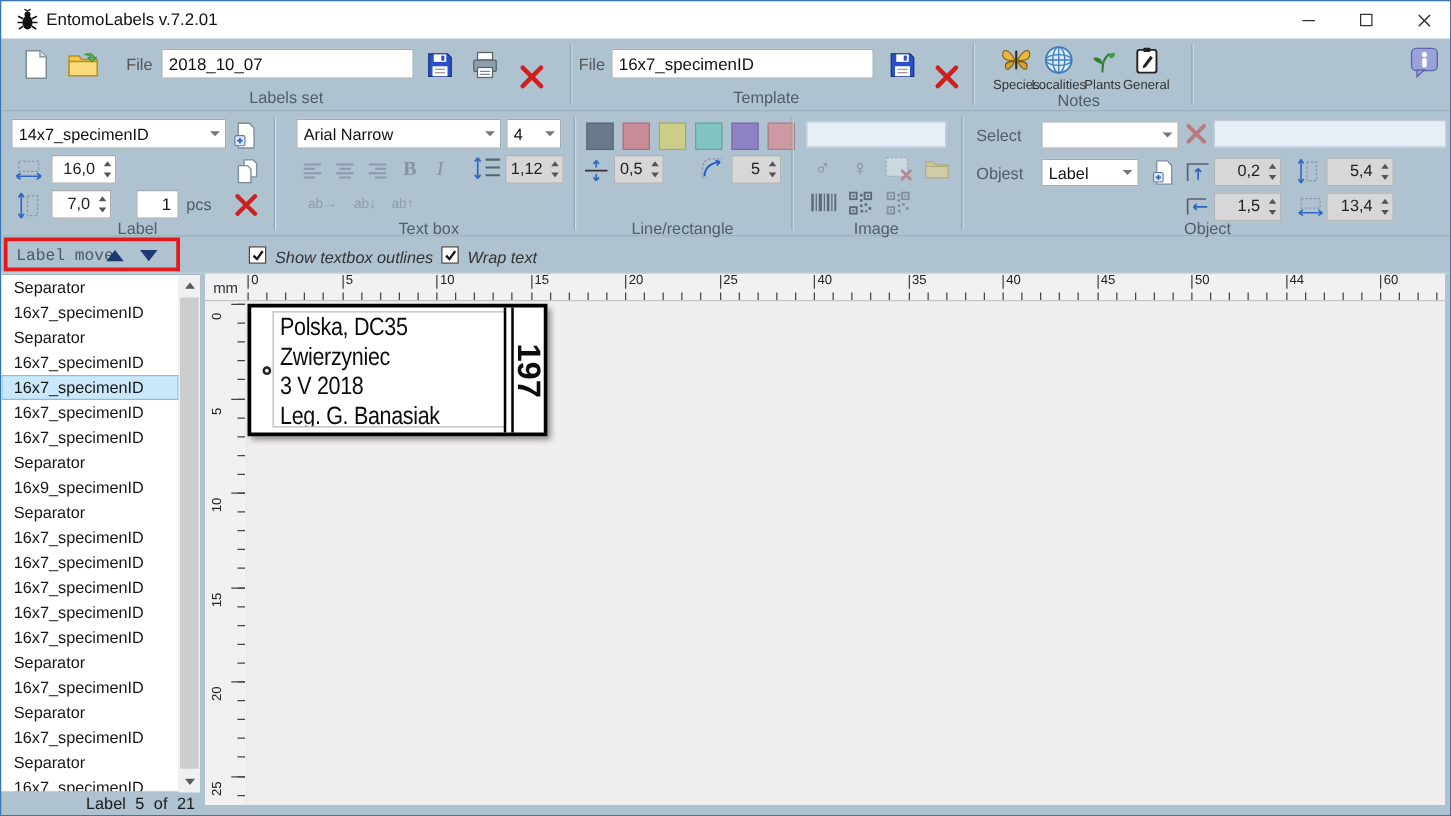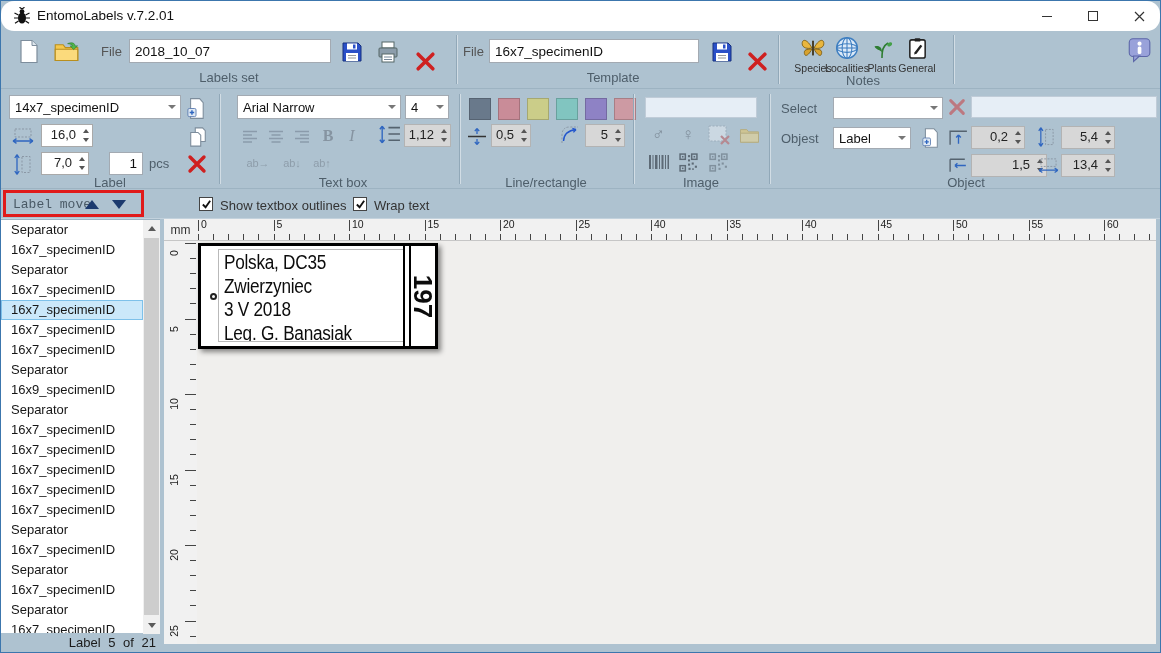--- a/index.html
+++ b/index.html
@@ -1,20 +1,20 @@
 <!DOCTYPE html>
 <html><head>
 <meta charset="utf-8">
 <style>
   html,body{margin:0;padding:0;background:#6b6b6b;}
   *{box-sizing:border-box;font-family:"Liberation Sans",sans-serif;}
   #window{position:relative;width:1161px;height:653px;background:#aec2d0;overflow:hidden;border:1px solid #3c76ad;}
   .abs{position:absolute;}
   
-  #titlebar{position:absolute;left:0;top:0;width:100%;height:30px;background:#fff;border-radius:13px;}
+  #titlebar{position:absolute;left:0;top:0;width:100%;height:30px;background:#fff;}
   #title-text{position:absolute;left:36px;top:7px;font-size:13.5px;color:#111;}
   .winbtn{position:absolute;top:0;width:46px;height:30px;display:flex;align-items:center;justify-content:center;}
   
   #ribbon1{position:absolute;left:0;top:30px;width:100%;height:58px;background:#aec2d0;border-bottom:1px solid #9db3c2;}
   #ribbon2{position:absolute;left:0;top:89px;width:100%;height:99px;background:#aec2d0;border-bottom:1px solid #9db3c2;}
   #optionsbar{position:absolute;left:0;top:189px;width:100%;height:29px;background:#aec2d0;border-bottom:1px solid #c3d2dd;}
   .vsep{position:absolute;top:4px;bottom:4px;width:1px;background:#91a8b8;box-shadow:1px 0 0 rgba(255,255,255,.45);}
   .cap{position:absolute;font-size:13px;color:#4e5e6a;transform:translateX(-50%);white-space:nowrap;}
   .lbl{position:absolute;font-size:13px;color:#4e5e6a;white-space:nowrap;}
   .icon-btn{position:absolute;display:flex;align-items:center;justify-content:center;}
@@ -27,21 +27,21 @@
   .spin{position:absolute;border:1px solid #a9a9a9;background:#fff;display:flex;font-size:13px;color:#222;}
   .spin.gray{background:#d7d7d7;border-color:#b3b3b3;}
   .spin .v{flex:1;text-align:right;padding:2px 3px 0 0;}
   .spin .btns{width:13px;display:flex;flex-direction:column;justify-content:space-evenly;align-items:center;}
   .cu{width:0;height:0;border-left:3.5px solid transparent;border-right:3.5px solid transparent;border-bottom:4px solid #555;}
   .cd{width:0;height:0;border-left:3.5px solid transparent;border-right:3.5px solid transparent;border-top:4px solid #555;}
   .dim{opacity:.45;}
   .half{opacity:.8;}
   .swatch{width:22px;height:22px;display:inline-block;margin-right:7px;border:1px solid rgba(0,0,0,.18);}
   .cb{position:absolute;width:14px;height:14px;background:#fff;border:1px solid #444;display:flex;align-items:center;justify-content:center;}
-  .cb-lb{position:absolute;font-size:13px;color:#333;}
+  .cb-lb{position:absolute;font-size:13px;color:#333;font-style:italic;}
   .tri-up{width:0;height:0;border-left:7px solid transparent;border-right:7px solid transparent;border-bottom:9px solid #1c3a6e;}
   .tri-dn{width:0;height:0;border-left:7px solid transparent;border-right:7px solid transparent;border-top:9px solid #1c3a6e;}
   
   #label-list{position:absolute;left:0;top:218px;width:142px;height:414px;background:#fff;overflow:hidden;border-top:1px solid #9db3c2;}
   .list-item{height:20px;line-height:20px;padding-left:10px;font-size:13px;color:#161616;white-space:nowrap;}
   .list-item.selected{background:#cbe8fa;outline:1px solid #7ec1ea;outline-offset:-1px;}
   #list-scroll{position:absolute;left:142px;top:218px;width:17px;height:414px;background:#f0f0f0;border-top:1px solid #9db3c2;}
   .sb-btn{position:absolute;left:0;width:17px;height:17px;display:flex;align-items:center;justify-content:center;background:#f0f0f0;}
   .sb-tri-up{width:0;height:0;border-left:4px solid transparent;border-right:4px solid transparent;border-bottom:5px solid #5a5a5a;}
   .sb-tri-dn{width:0;height:0;border-left:4px solid transparent;border-right:4px solid transparent;border-top:5px solid #5a5a5a;}
@@ -491,21 +491,21 @@
           <i class="cu"></i>
           <i class="cd"></i>
         </span>
       </div>
     <span class="icon-btn" style="left:946px;top:66px;width:22px;height:18px;">
         <svg width="21" height="17" viewBox="0 0 20 16">
           <path d="M2 2 V14 M2 2 H16" fill="none" stroke="#55636f" stroke-width="1.3"></path>
           <path d="M17 8 H6.5 M6.5 8 L9 5.8 M6.5 8 L9 10.2" stroke="#2f66c0" stroke-width="1.3" fill="none"></path>
         </svg>
       </span>
-    <div class="spin gray" style="left:970px;top:64px;width:76px;height:23px;">
+    <div class="spin gray" style="left:970px;top:64px;width:54px;height:23px;">
         <span class="v">1,5</span>
         <span class="btns">
           <i class="cu"></i>
           <i class="cd"></i>
         </span>
       </div>
     <span class="icon-btn" style="left:1036px;top:66px;width:22px;height:18px;">
         <svg width="21" height="17" viewBox="0 0 22 18">
           <rect x="3" y="2" width="16" height="8" fill="none" stroke="#8a97a5" stroke-dasharray="2,1.5"></rect>
           <path d="M1 14 H21 M1 14 L4.5 11.6 M1 14 L4.5 16.4 M21 14 L17.5 11.6 M21 14 L17.5 16.4" stroke="#2f66c0" stroke-width="1.3" fill="none"></path>
@@ -664,21 +664,21 @@
       <i class="tkm" style="left: 740.9px;"></i>
       <i class="tkm" style="left: 756px;"></i>
       <i class="tkM" style="left: 756px;"></i>
       <b class="tkL" style="left: 759px;">50</b>
       <i class="tkm" style="left: 771.1px;"></i>
       <i class="tkm" style="left: 786.2px;"></i>
       <i class="tkm" style="left: 801.3px;"></i>
       <i class="tkm" style="left: 816.4px;"></i>
       <i class="tkm" style="left: 831.5px;"></i>
       <i class="tkM" style="left: 831.5px;"></i>
-      <b class="tkL" style="left: 834.5px;">55</b>
+      <b class="tkL" style="left: 834.5px;">44</b>
       <i class="tkm" style="left: 846.6px;"></i>
       <i class="tkm" style="left: 861.7px;"></i>
       <i class="tkm" style="left: 876.8px;"></i>
       <i class="tkm" style="left: 891.9px;"></i>
       <i class="tkm" style="left: 907px;"></i>
       <i class="tkM" style="left: 907px;"></i>
       <b class="tkL" style="left: 910px;">60</b>
       <i class="tkm" style="left: 922.1px;"></i>
       <i class="tkm" style="left: 937.2px;"></i>
       <i class="tkm" style="left: 952.3px;"></i>

